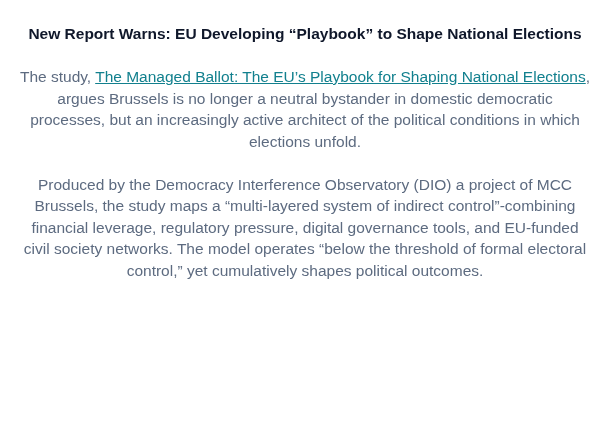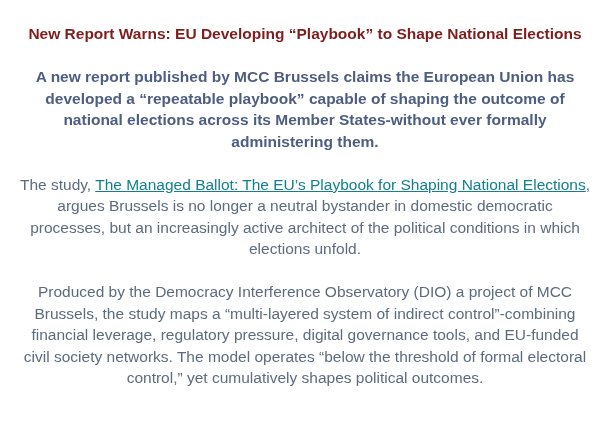--- a/index.html
+++ b/index.html
@@ -17,21 +17,21 @@
     font-size: 15.5px;
     line-height: 21.5px;
     text-align: center;
     overflow: hidden;
   }
   .headline {
     margin: 0 0 21.5px 0;
     font-size: 15.5px;
     line-height: 21.5px;
     font-weight: 700;
-    color: #7f1d1d;
+    color: #0f172a;
   }
   .para {
     margin: 0 0 21.5px 0;
     font-weight: 400;
     color: #5d6b80;
   }
   .para.bold {
     font-weight: 700;
     color: #4d5e80;
   }
@@ -41,19 +41,18 @@
     cursor: pointer;
   }
 </style>
 </head>
 <body>
 
 <div class="page">
 
   <h1 class="headline">New Report Warns: EU Developing “Playbook” to Shape National Elections</h1>
 
-  <p class="para bold">A new report published by MCC Brussels claims the European Union has developed a “repeatable playbook” capable of shaping the outcome of national elections across its Member States-without ever formally administering them.</p>
 
   <p class="para"><span>The study, </span><a href="#" class="report-link">The Managed Ballot: The EU’s Playbook for Shaping National Elections</a><span>, argues Brussels is no longer a neutral bystander in domestic democratic processes, but an increasingly active architect of the political conditions in which elections unfold.</span></p>
 
   <p class="para">Produced by the Democracy Interference Observatory (DIO) a project of MCC Brussels, the study maps a “multi-layered system of indirect control”-combining financial leverage, regulatory pressure, digital governance tools, and EU-funded civil society networks. The model operates “below the threshold of formal electoral control,” yet cumulatively shapes political outcomes.</p>
 
 </div>
 
 </body></html>

